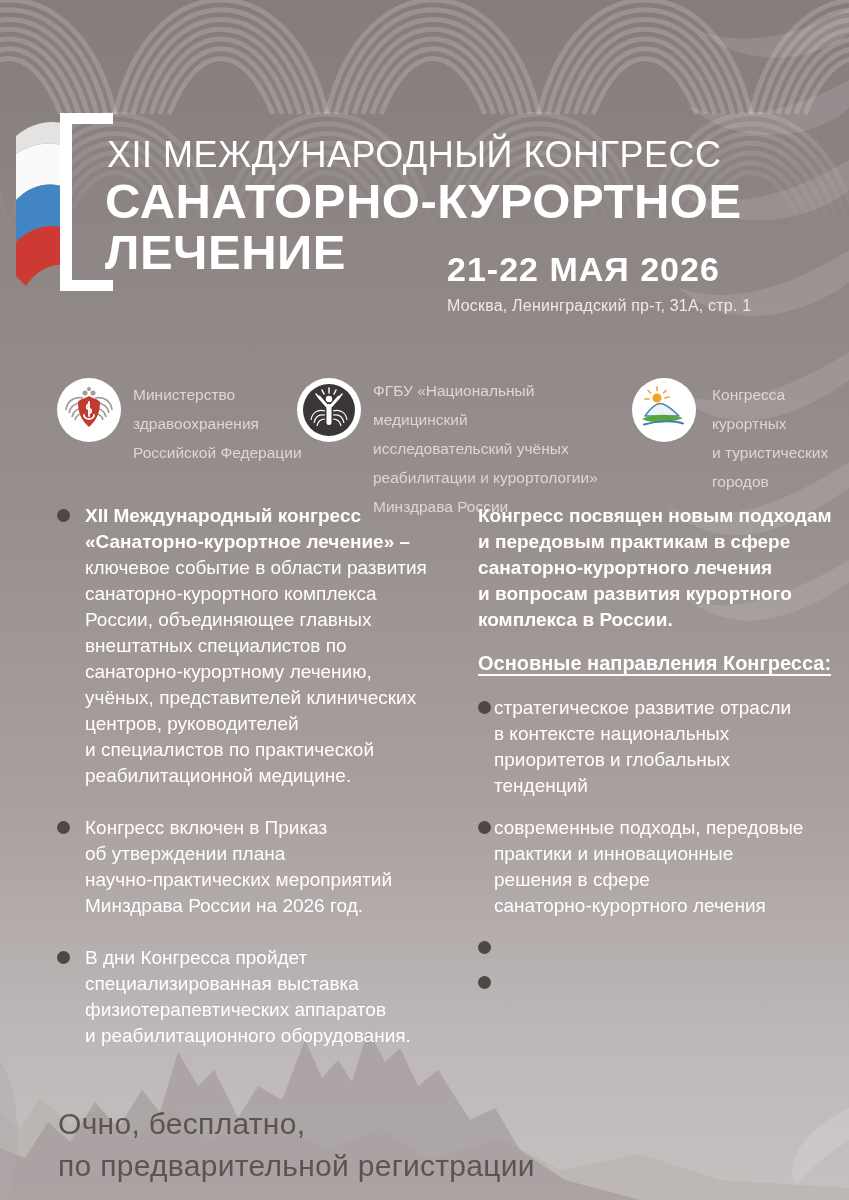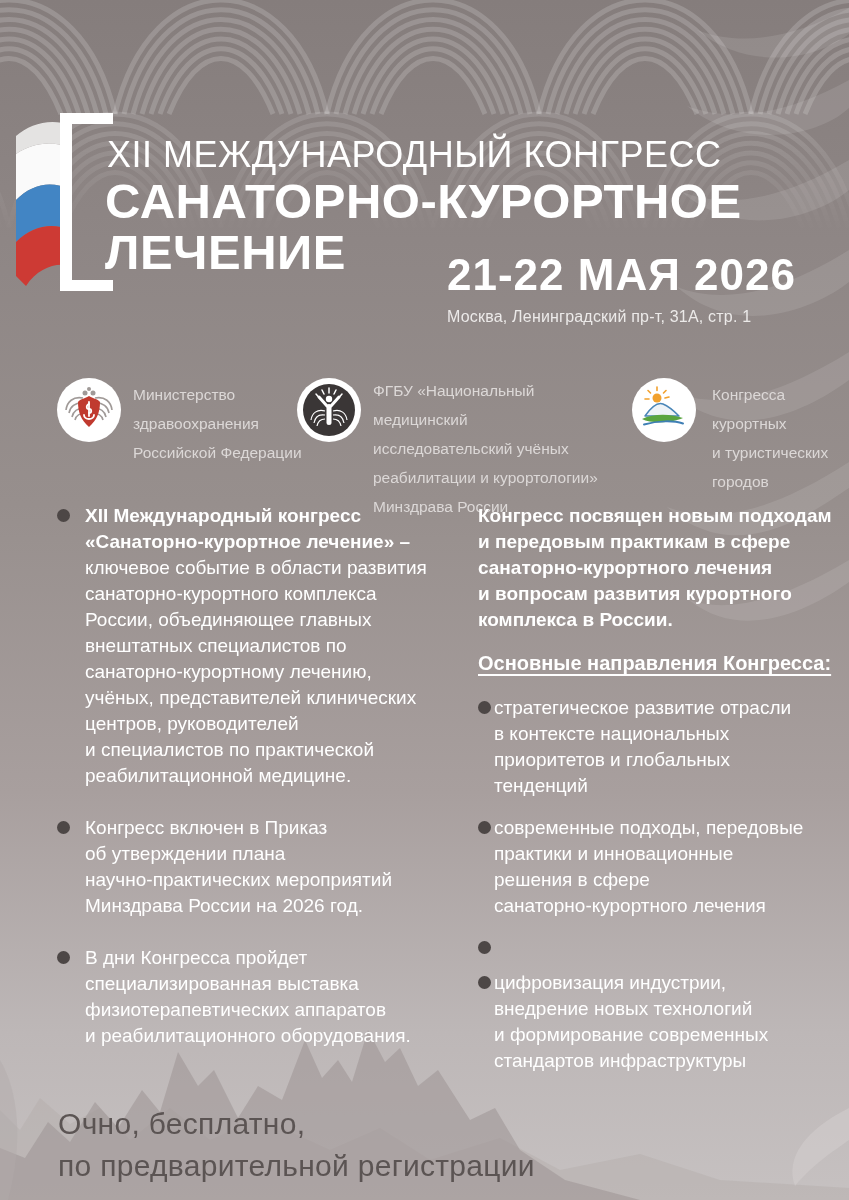--- a/index.html
+++ b/index.html
@@ -16,21 +16,21 @@
   .mountains{left:0;bottom:0;}
   
   .flag{position:absolute;left:6px;top:116px;}
   .bracket{position:absolute;left:60px;top:113px;width:53px;height:178px;
     border-left:12px solid #fff;border-top:11px solid #fff;border-bottom:11px solid #fff;
     box-sizing:border-box;}
   
   .kicker{position:absolute;left:107px;top:134px;color:#fff;font-size:36px;letter-spacing:.5px;font-weight:400;}
   .title{position:absolute;left:105px;top:176px;color:#fff;font-size:49px;line-height:51px;font-weight:700;letter-spacing:.5px;}
   .when{position:absolute;left:447px;top:250px;}
-  .date{color:#fff;font-size:44px;font-weight:700;letter-spacing:1px;}
+  .date{color:#fff;font-size:34px;font-weight:700;letter-spacing:1px;}
   .venue{margin-top:12px;color:#d6d1d0;font-size:21px;font-weight:700;letter-spacing:.5px;}
   .addr{margin-top:8px;color:#eceae9;font-size:16px;letter-spacing:.2px;}
   
   .org-circle{position:absolute;width:64px;height:64px;}
   .org-label{position:absolute;color:#dcd8d7;font-size:15.5px;line-height:29px;white-space:pre-line;}
   
   .col{position:absolute;color:#fff;font-size:19px;line-height:26px;}
   .col-left{left:57px;top:503px;width:395px;}
   .col-right{left:478px;top:503px;width:355px;}
   .bullet{display:flex;gap:15px;margin:0 0 26px 0;}
@@ -239,23 +239,19 @@
       <p class="t">современные подходы, передовые
 практики и инновационные
 решения в сфере
 санаторно-курортного лечения</p>
     </div>
     <div class="bullet">
       <span class="dot"></span>
     </div>
     <div class="bullet">
       <span class="dot"></span>
-      <p class="t">цифровизация индустрии,
-внедрение новых технологий
-и формирование современных
-стандартов инфраструктуры</p>
     </div>
   </div>
 
   <div class="footer-note">Очно, бесплатно,
 по предварительной регистрации</div>
 
 </div>
 
 </body></html>

